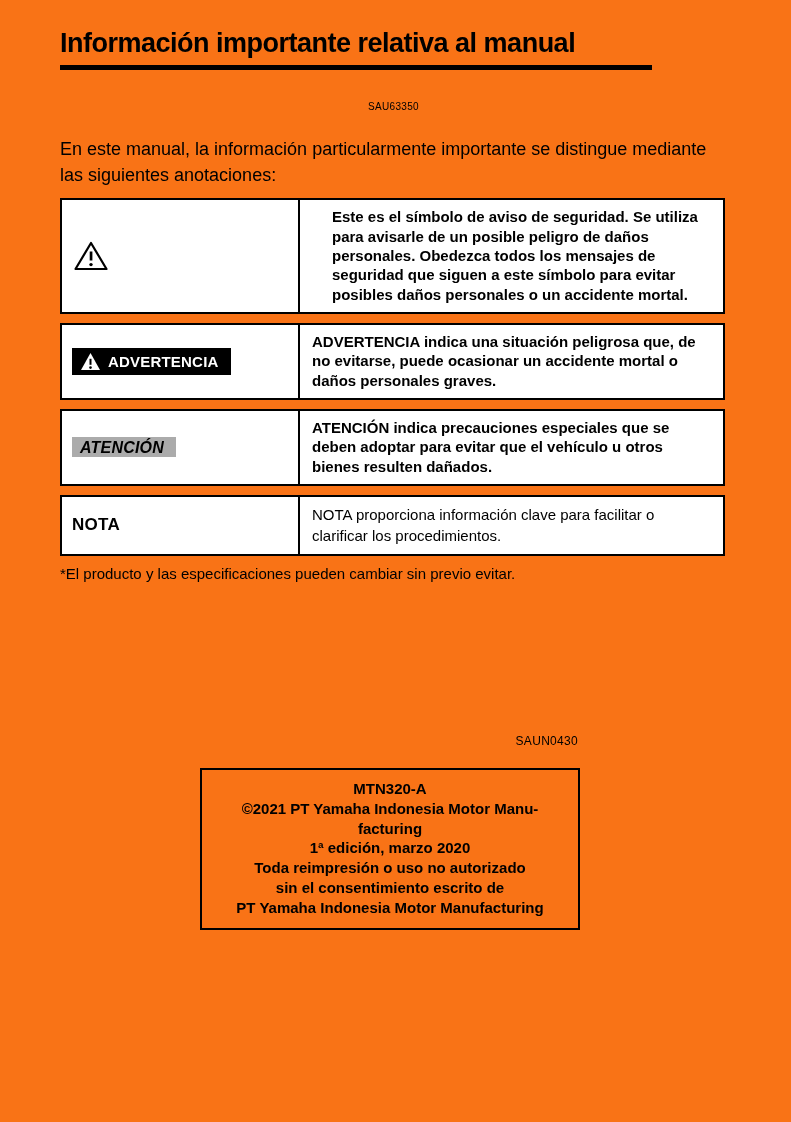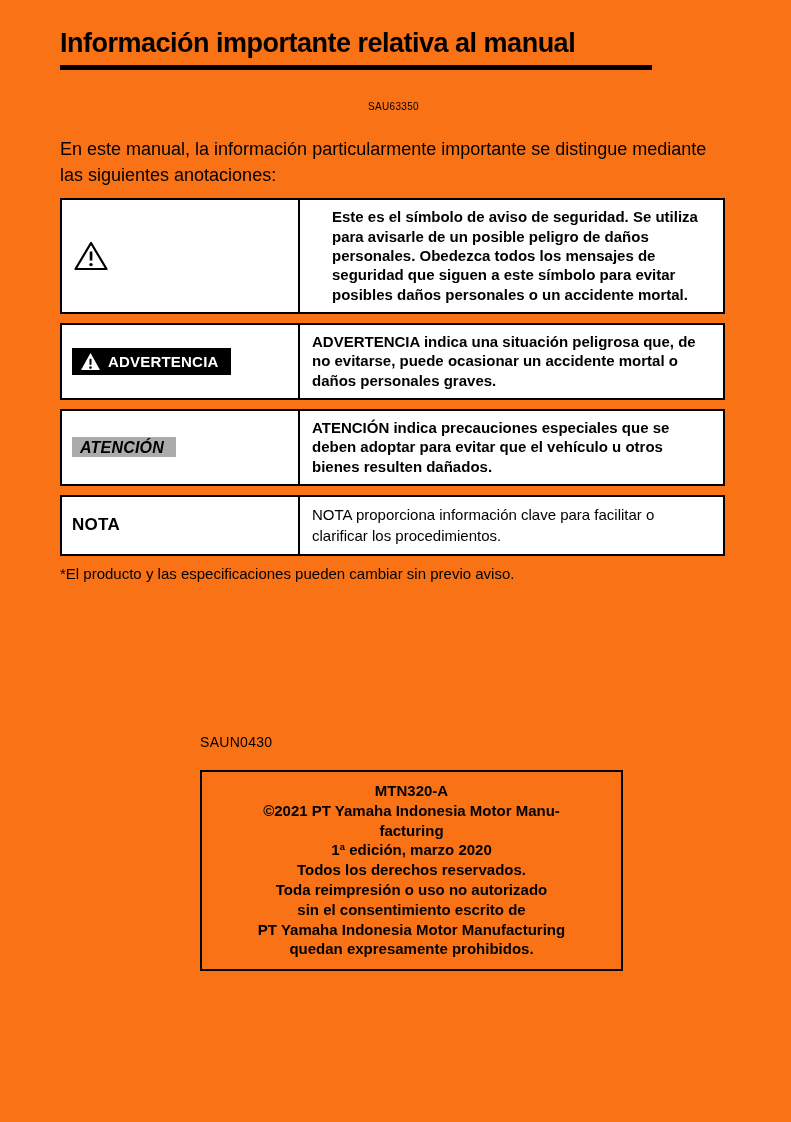--- a/index.html
+++ b/index.html
@@ -95,29 +95,29 @@
   .footnote {
     margin-top: 8px;
     font-size: 15px;
   }
   .colophon-wrap {
     margin-top: 152px;
     margin-left: 140px;
     width: 380px;
   }
   .code-mid {
-    text-align: left;
-    font-size: 14px;
+    text-align: right;
+    font-size: 12px;
     padding-right: 2px;
     letter-spacing: 0.3px;
   }
   .colophon-box {
     margin-top: 20px;
     border: 2px solid #000;
-    width: 423px;
+    width: 380px;
     padding: 9px 4px 10px 4px;
     text-align: center;
     font-size: 15px;
     font-weight: bold;
     line-height: 1.32;
   }
   .safety-triangle-svg { display: block; }
 </style>
 </head>
 <body>
@@ -170,30 +170,28 @@
 
     <div class="trow row-nota">
       <div class="tcell-left">
         <span class="nota-label">NOTA</span>
       </div>
       <div class="tcell-right regular">NOTA proporciona información clave para facilitar o clarificar los procedimientos.</div>
     </div>
 
   </div>
 
-  <p class="footnote">*El producto y las especificaciones pueden cambiar sin previo aviso.</p>
+  <p class="footnote">*El producto y las especificaciones pueden cambiar sin previo evitar.</p>
 
   <div class="colophon-wrap">
     <div class="code-mid">SAUN0430</div>
     <div class="colophon-box">
       <div>MTN320-A</div>
       <div>©2021 PT Yamaha Indonesia Motor Manu-</div>
       <div>facturing</div>
       <div>1ª edición, marzo 2020</div>
-      <div>Todos los derechos reservados.</div>
       <div>Toda reimpresión o uso no autorizado</div>
       <div>sin el consentimiento escrito de</div>
       <div>PT Yamaha Indonesia Motor Manufacturing</div>
-      <div>quedan expresamente prohibidos.</div>
     </div>
   </div>
 
 </div>
 
 </body></html>

